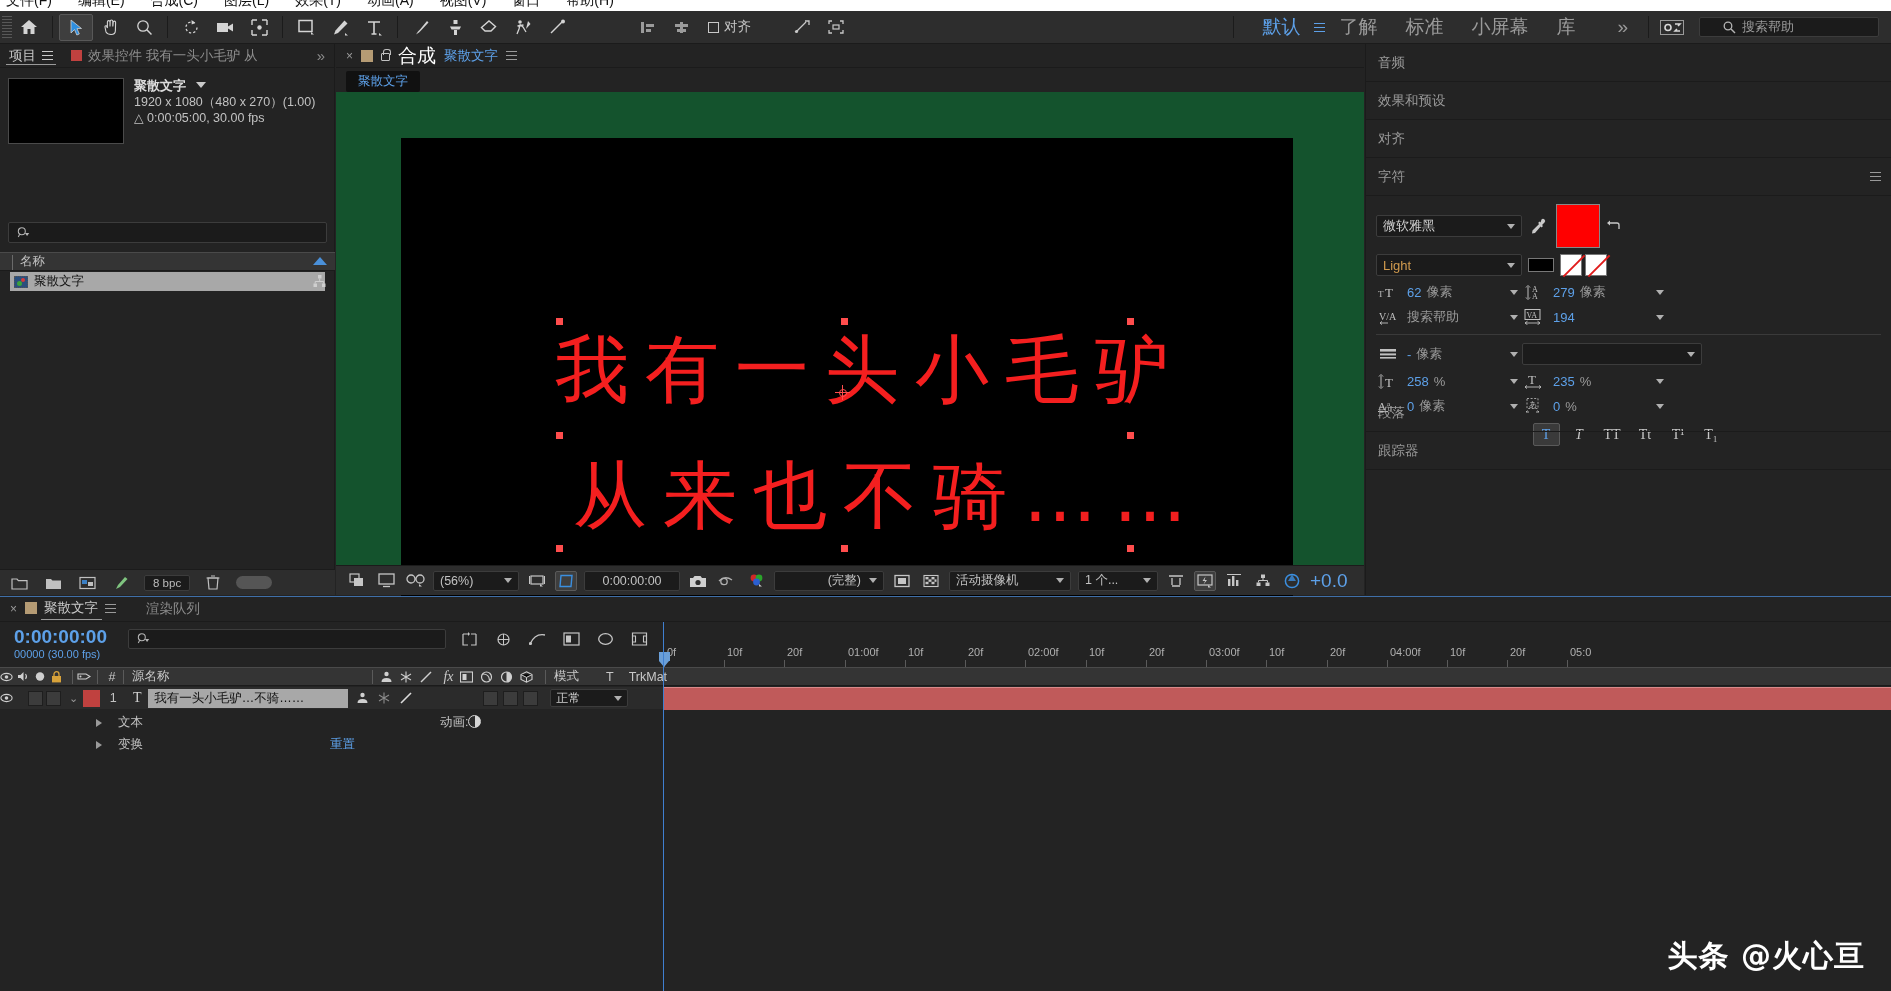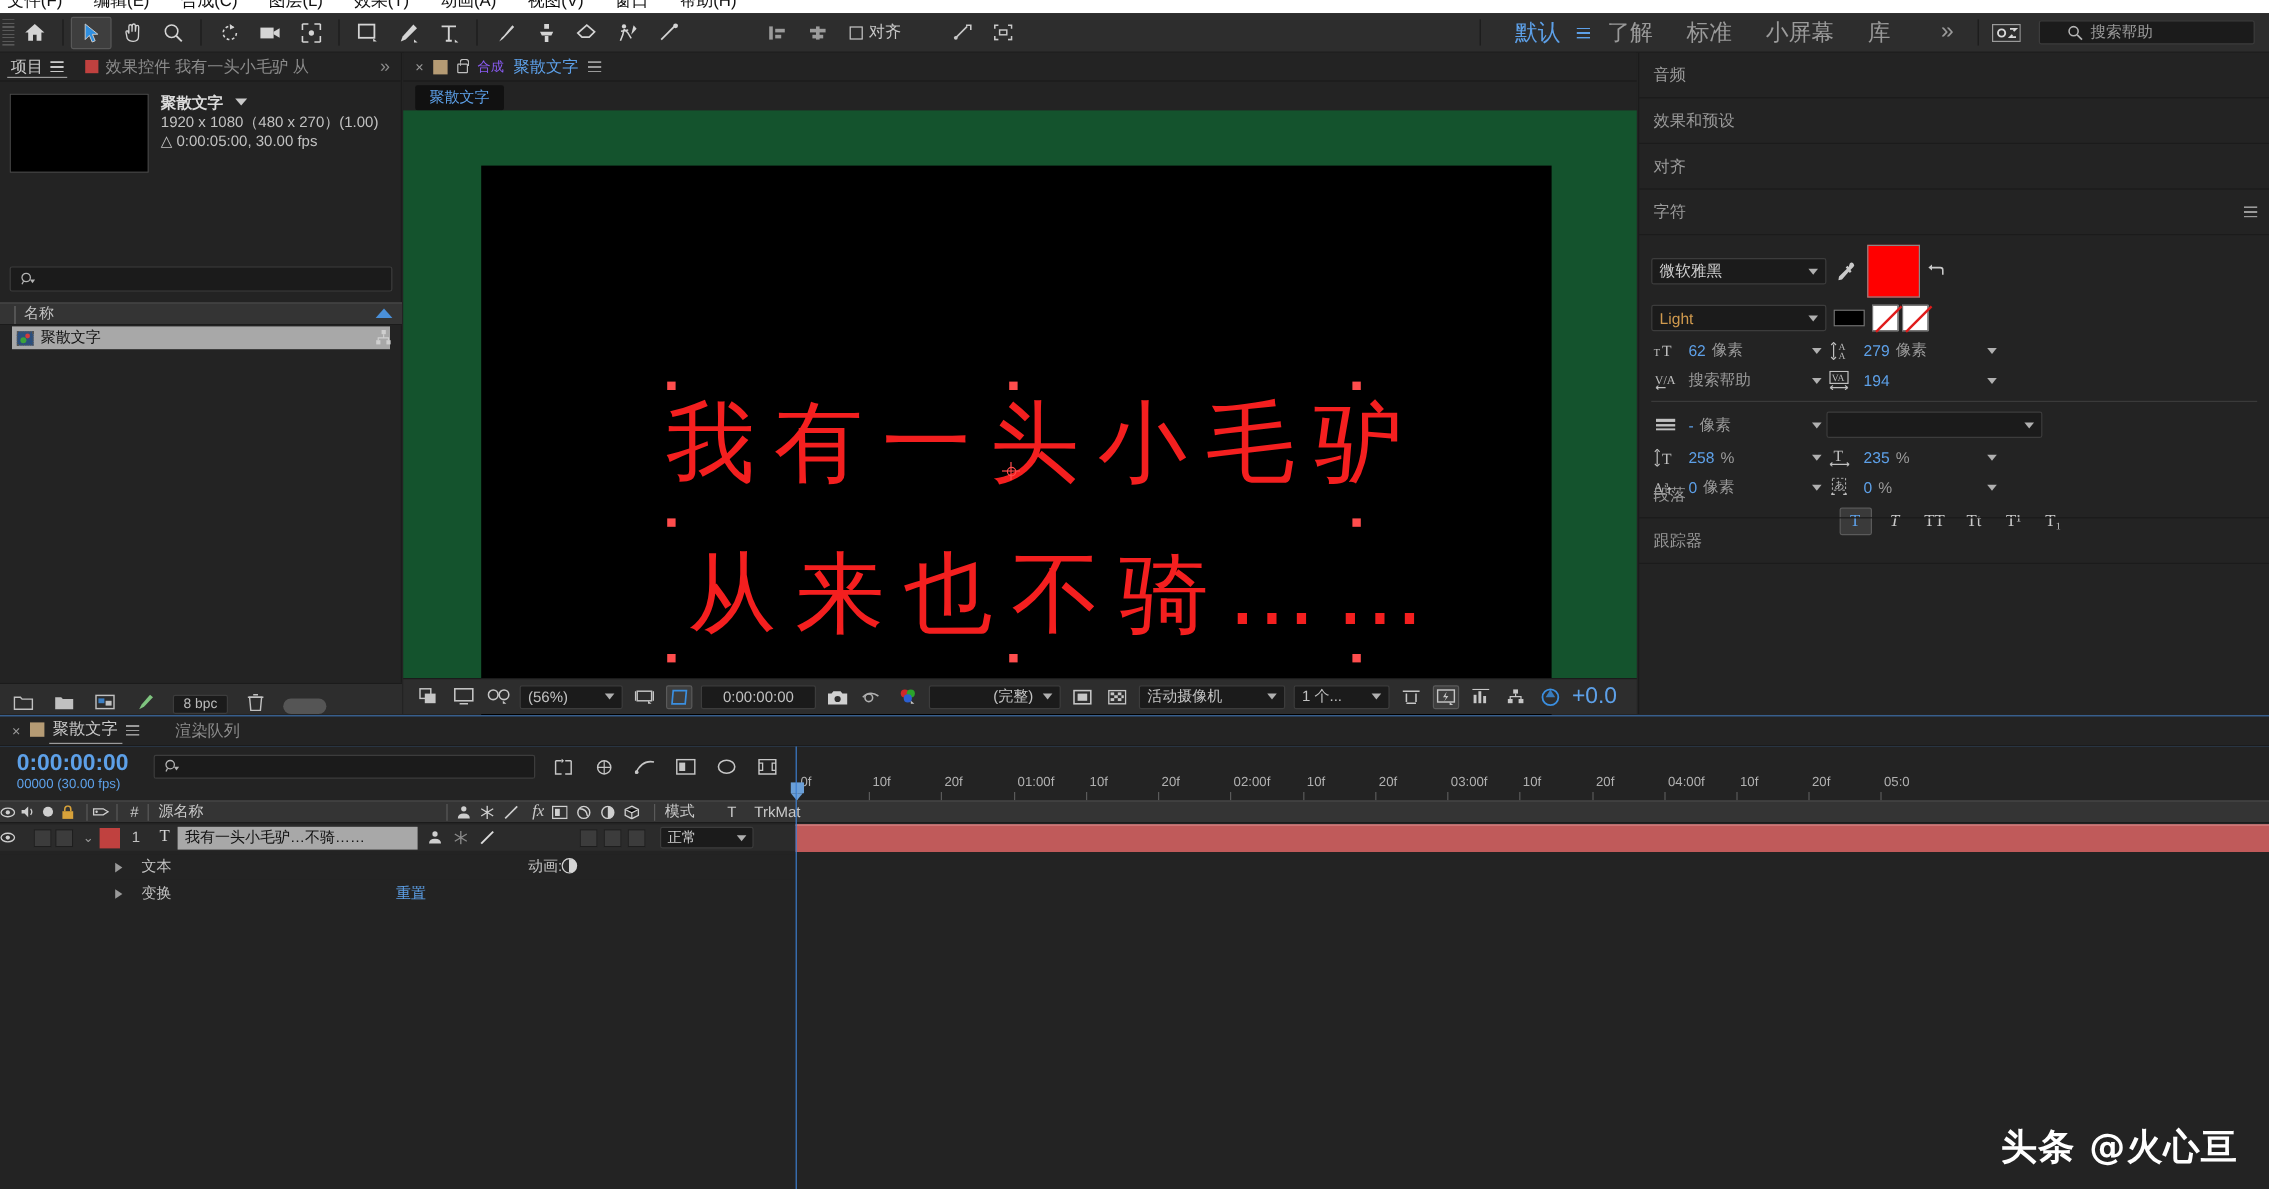--- a/index.html
+++ b/index.html
@@ -68,21 +68,21 @@
     color:#111; font-size:12.5px; }
   .comp-icon{ width:14px; height:12px; border:1px dotted #555; background:#2b4f7d;
     display:inline-block; position:relative; }
   .comp-icon:after{ content:""; position:absolute; left:2px; bottom:1px; width:5px;height:5px;
     background:#3ba23b; border-radius:50%; }
   .comp-icon:before{ content:""; position:absolute; right:2px; top:1px; width:4px;height:4px;
     background:#d23b3b; border-radius:50%; }
   .item-badge{ position:absolute; left:312px; top:228px; width:14px; height:18px;
     display:flex; align-items:center; justify-content:center; color:#ddd; font-size:11px; }
   .proj-foot{ position:absolute; left:0; bottom:0; width:335px; height:26px;
-    background:#2d2d2d; border-top:1px solid #1b1b1b; display:flex; align-items:flex-end;
+    background:#2d2d2d; border-top:1px solid #1b1b1b; display:flex; align-items:center;
     gap:12px; padding-left:8px; color:#b5b5b5; font-size:12px; }
   .bpcbox{ background:#1b1b1b; border:1px solid #3c3c3c; border-radius:2px;
     padding:1px 8px; font-size:11.5px; color:#bbb; }
   .pill{ width:36px;height:13px;background:#555;border-radius:7px; }
 
   
   #comp{ left:336px; top:44px; width:1028px; height:551px; background:#232323; }
   .comp-tabbar{ height:24px; background:#232323; display:flex; align-items:center;
     gap:8px; padding-left:10px; border-bottom:1px solid #1b1b1b; }
   .sq-tan{ width:12px;height:12px;background:#b59b74; }
@@ -467,21 +467,21 @@
       </span>
       <span class="pill"></span>
     </div>
   </div>
 
   <div class="panel" id="comp">
     <div class="comp-tabbar">
       <span class="xclose">×</span>
       <span class="sq-tan"></span>
       <span class="lock"></span>
-      <span style="color:#8b5cf6;font-size:11px">合成</span>
+      <span style="color:#ffffff;font-size:19px">合成</span>
       <span class="comp-name">聚散文字</span>
       <span class="hamb" style="color:#9a9a9a"></span>
     </div>
 
     <div class="comp-sub">
       <span class="nametag">聚散文字</span>
     </div>
 
     <div class="viewer">
       <div class="stage">

